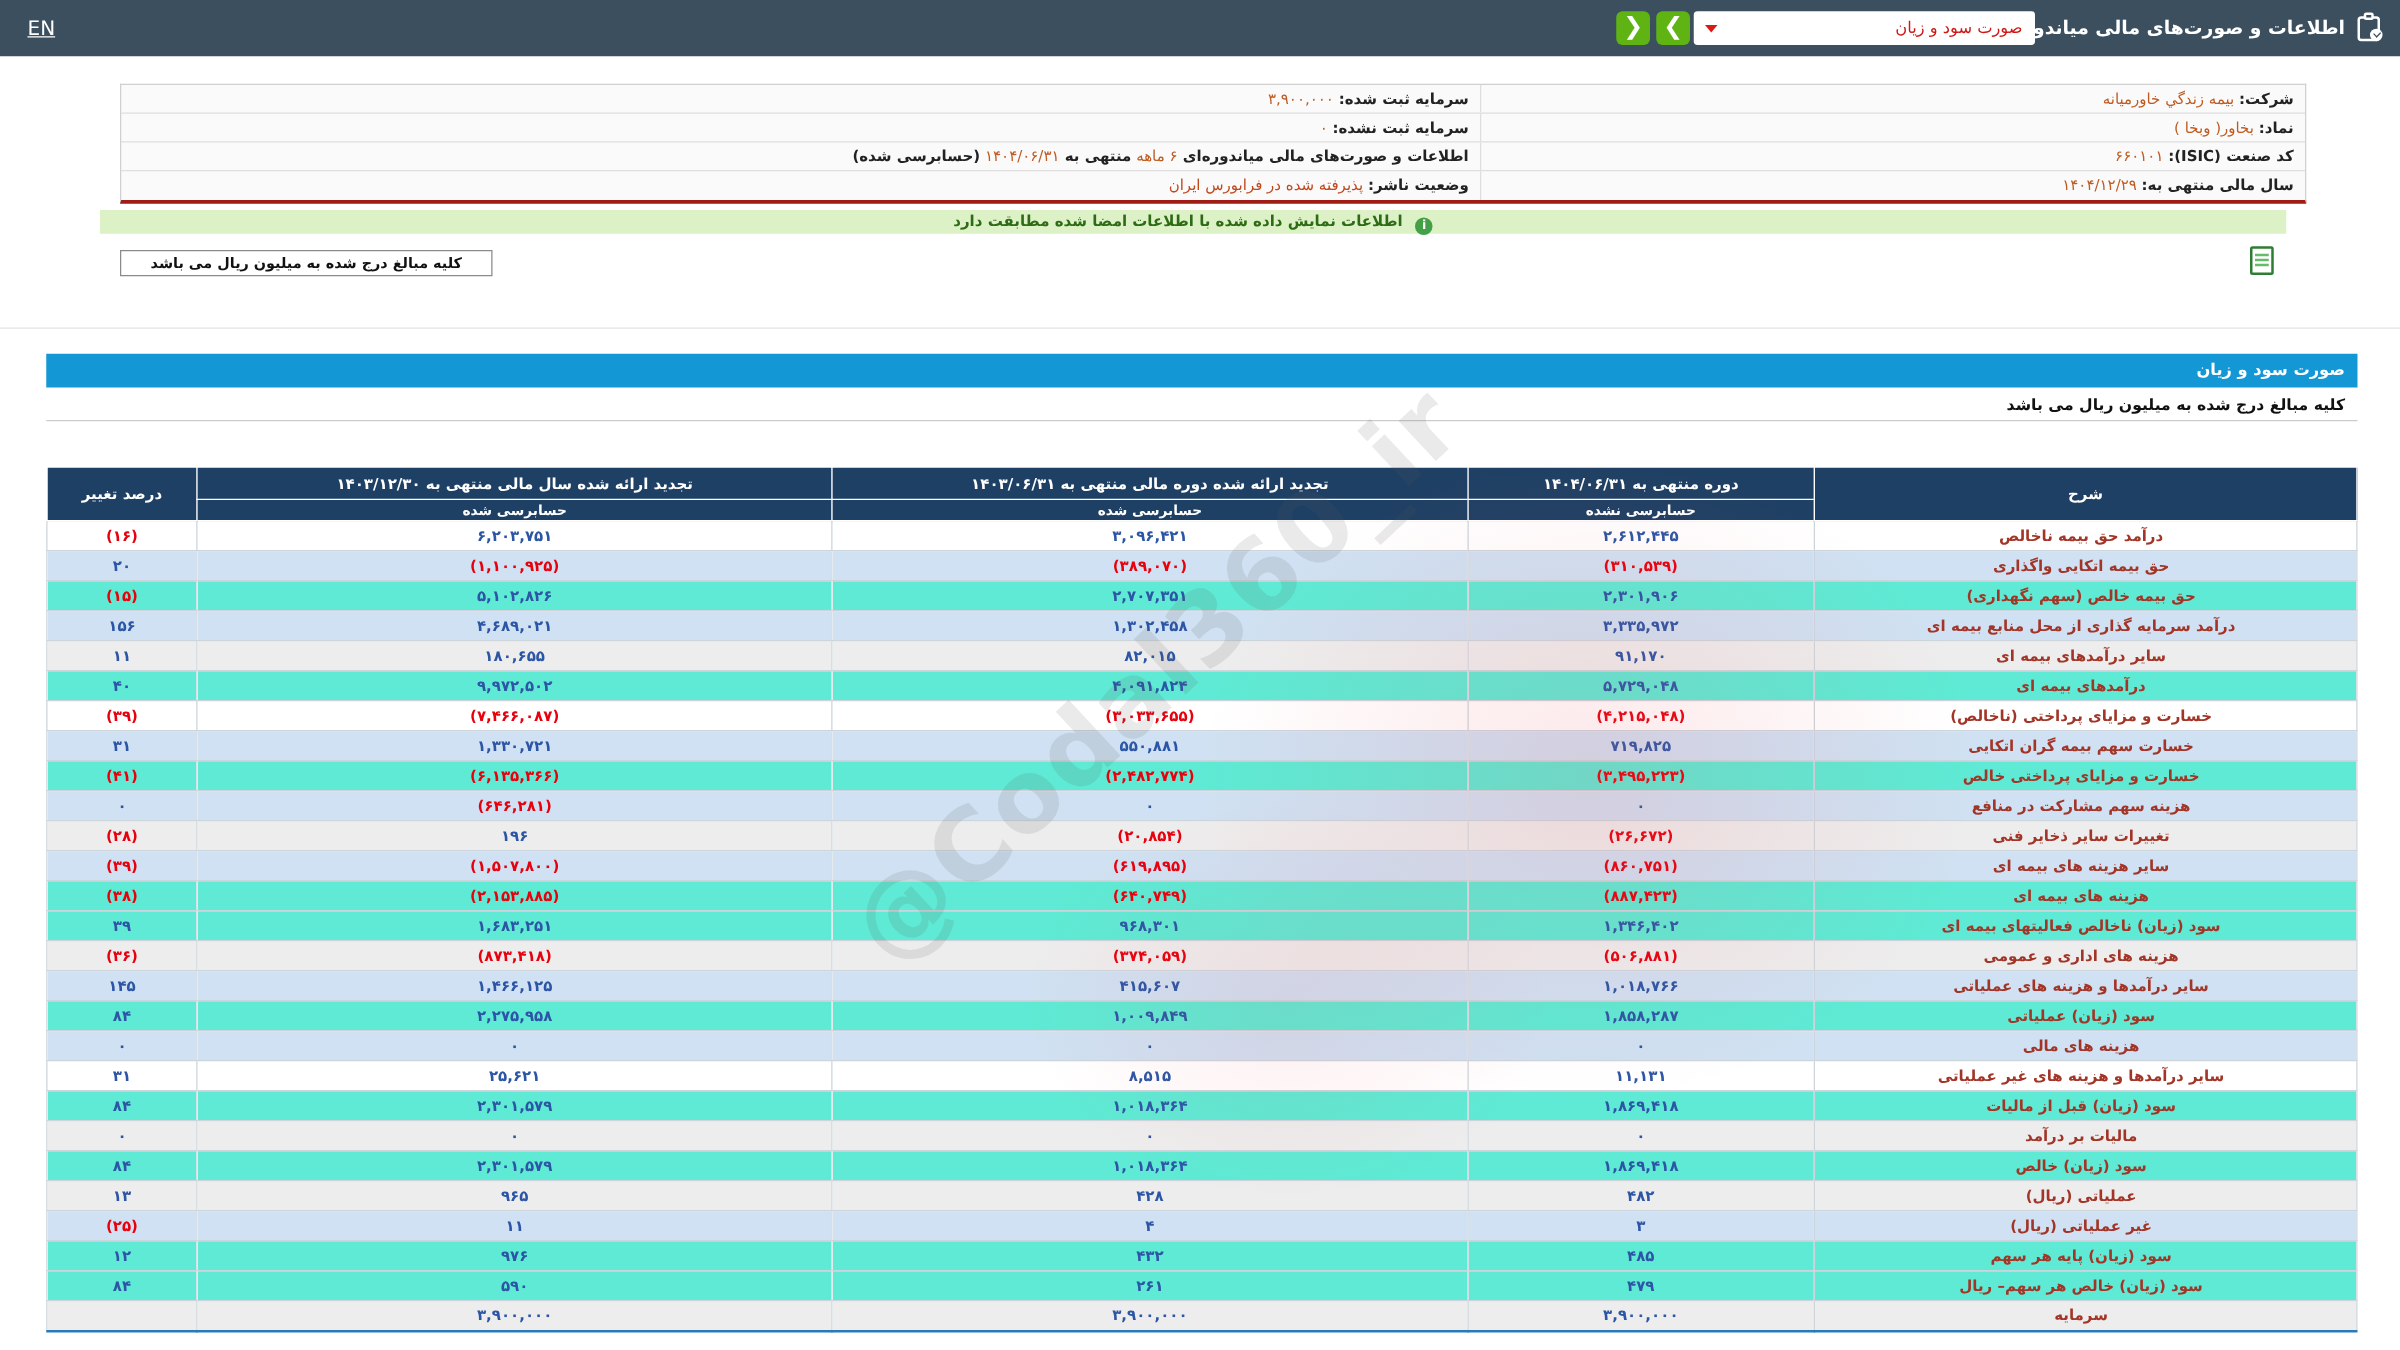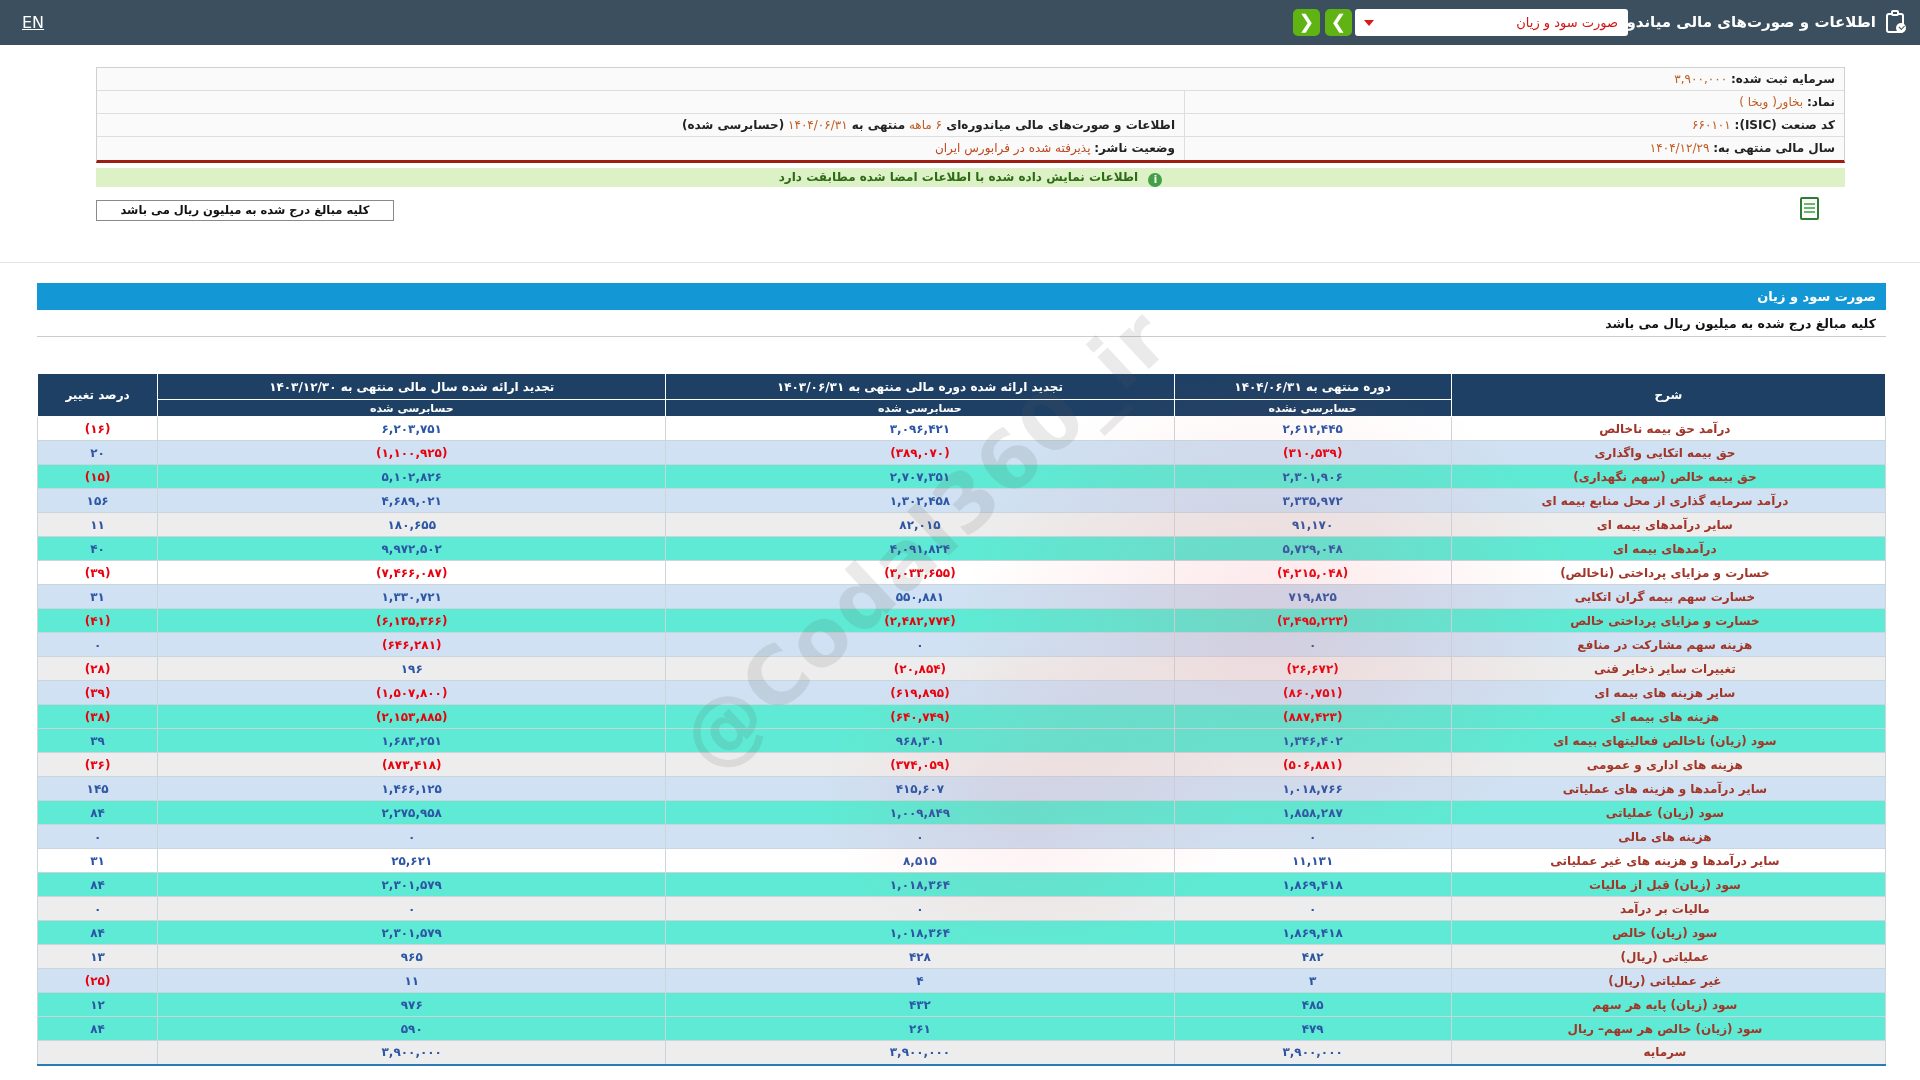--- a/index.html
+++ b/index.html
@@ -40,21 +40,21 @@
     font-size:12px; color:#222; }
   .info-row:last-child { border-bottom:none; }
   .info-cell { padding:0 9px; white-space:nowrap; }
   .info-cell.b { width:660px; border-left:1px solid #dedede; }
   .info-cell.a { flex:1; }
   .info-label { font-weight:bold; color:#222; }
   .info-val { color:#bf5b21; }
   .info-val.red { color:#c0471d; }
 
   
-  .banner { position:absolute; left:96px; top:168px; width:1749px; height:19px;
+  .banner { position:absolute; left:80px; top:168px; width:1749px; height:19px;
     background:#dcf1c5; text-align:center; line-height:19px; font-size:12px; font-weight:bold;
     color:#2e6b15; }
   .banner .info-icon { display:inline-block; width:14px; height:14px; border-radius:50%;
     background:#43a047; color:#fff; font-size:10px; font-weight:bold; line-height:14px;
     text-align:center; vertical-align:-2px; margin-left:6px; }
   .million-box { position:absolute; left:96px; top:200px; width:298px; height:21px;
     background:#ffffff; border:1px solid #8a8a8a; text-align:center; line-height:19px;
     font-size:11.5px; font-weight:bold; color:#111; }
   .export-icon { position:absolute; left:1800px; top:197px; width:19px; height:23px;
     background:#ffffff; border:2px solid #2e7d32; border-radius:2px; cursor:pointer; }
@@ -115,29 +115,37 @@
   <div class="tb-select">
     <span class="sel-text">صورت سود و زیان</span>
     <span class="caret"></span>
   </div>
   <div class="nav-btn prev">❮</div>
   <div class="nav-btn next">❯</div>
 </div>
 
 <div class="info-box">
   <div class="info-row">
+    <div class="info-cell b">
+      <span class="info-label">شرکت:</span>
+      <span class="info-val">بیمه زندگي خاورمیانه</span>
+    </div>
     <div class="info-cell a">
       <span class="info-label">سرمایه ثبت شده:</span>
       <span class="info-val">۳,۹۰۰,۰۰۰</span>
     </div>
   </div>
   <div class="info-row">
     <div class="info-cell b">
       <span class="info-label">نماد:</span>
       <span class="info-val">بخاور( وبخا )</span>
+    </div>
+    <div class="info-cell a">
+      <span class="info-label">سرمایه ثبت نشده:</span>
+      <span class="info-val">۰</span>
     </div>
   </div>
   <div class="info-row">
     <div class="info-cell b">
       <span class="info-label">کد صنعت (ISIC):</span>
       <span class="info-val">۶۶۰۱۰۱</span>
     </div>
     <div class="info-cell a">
       <span class="info-label">اطلاعات و صورت‌های مالی میاندوره‌ای </span>
       <span class="info-val">۶ ماهه</span>

